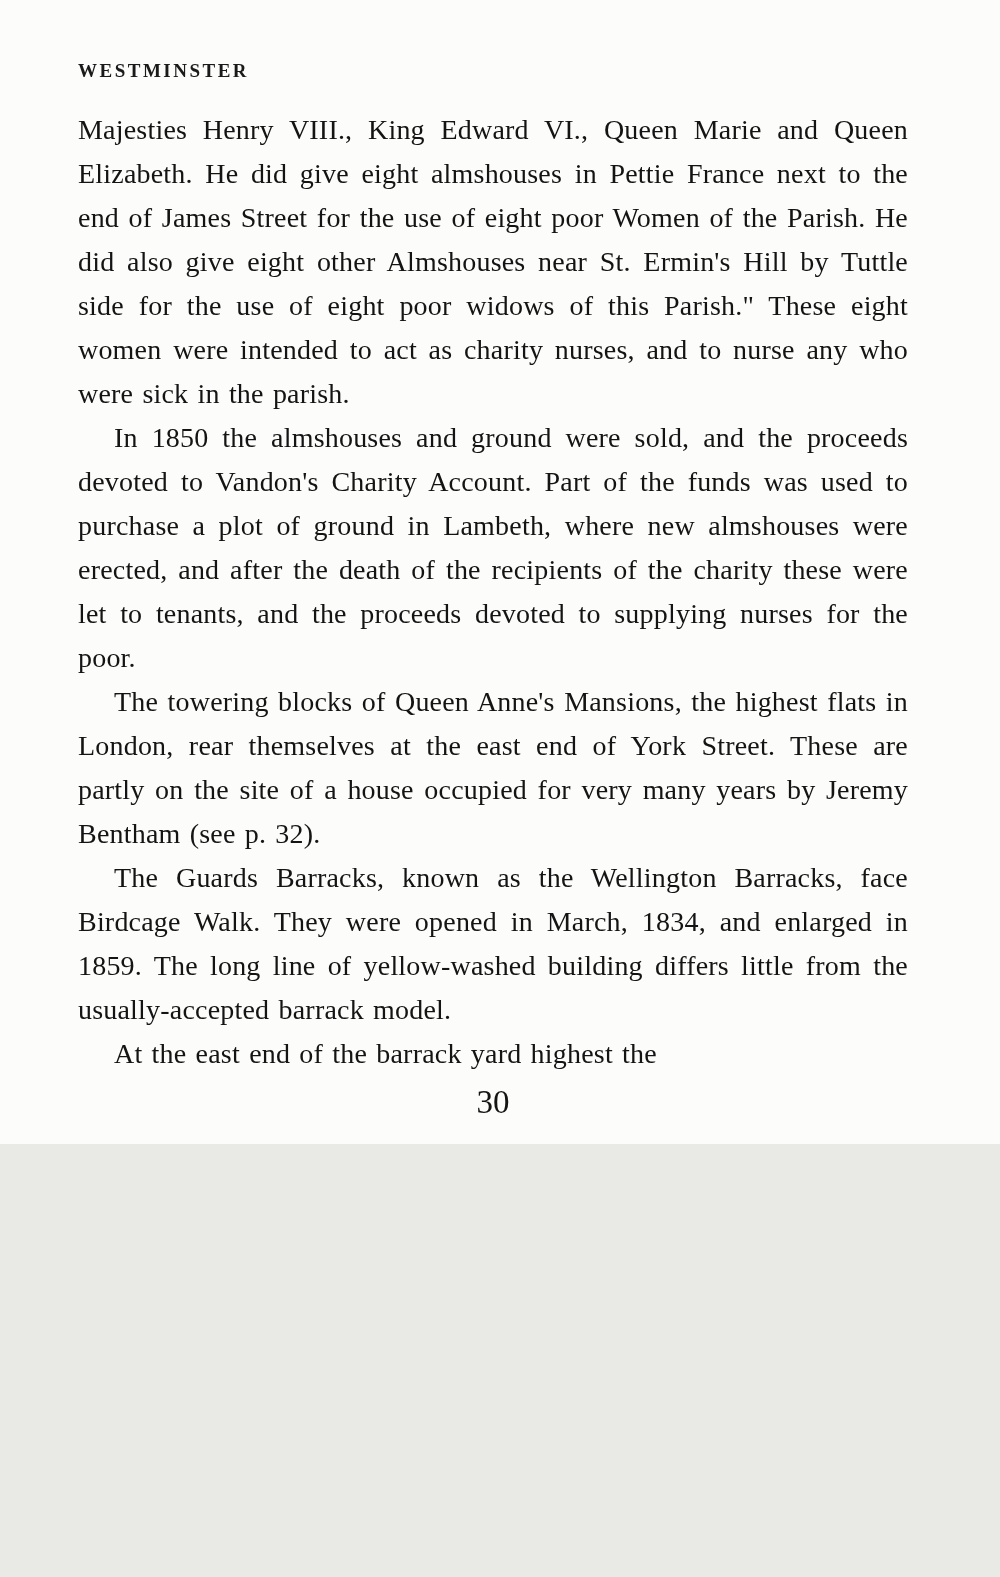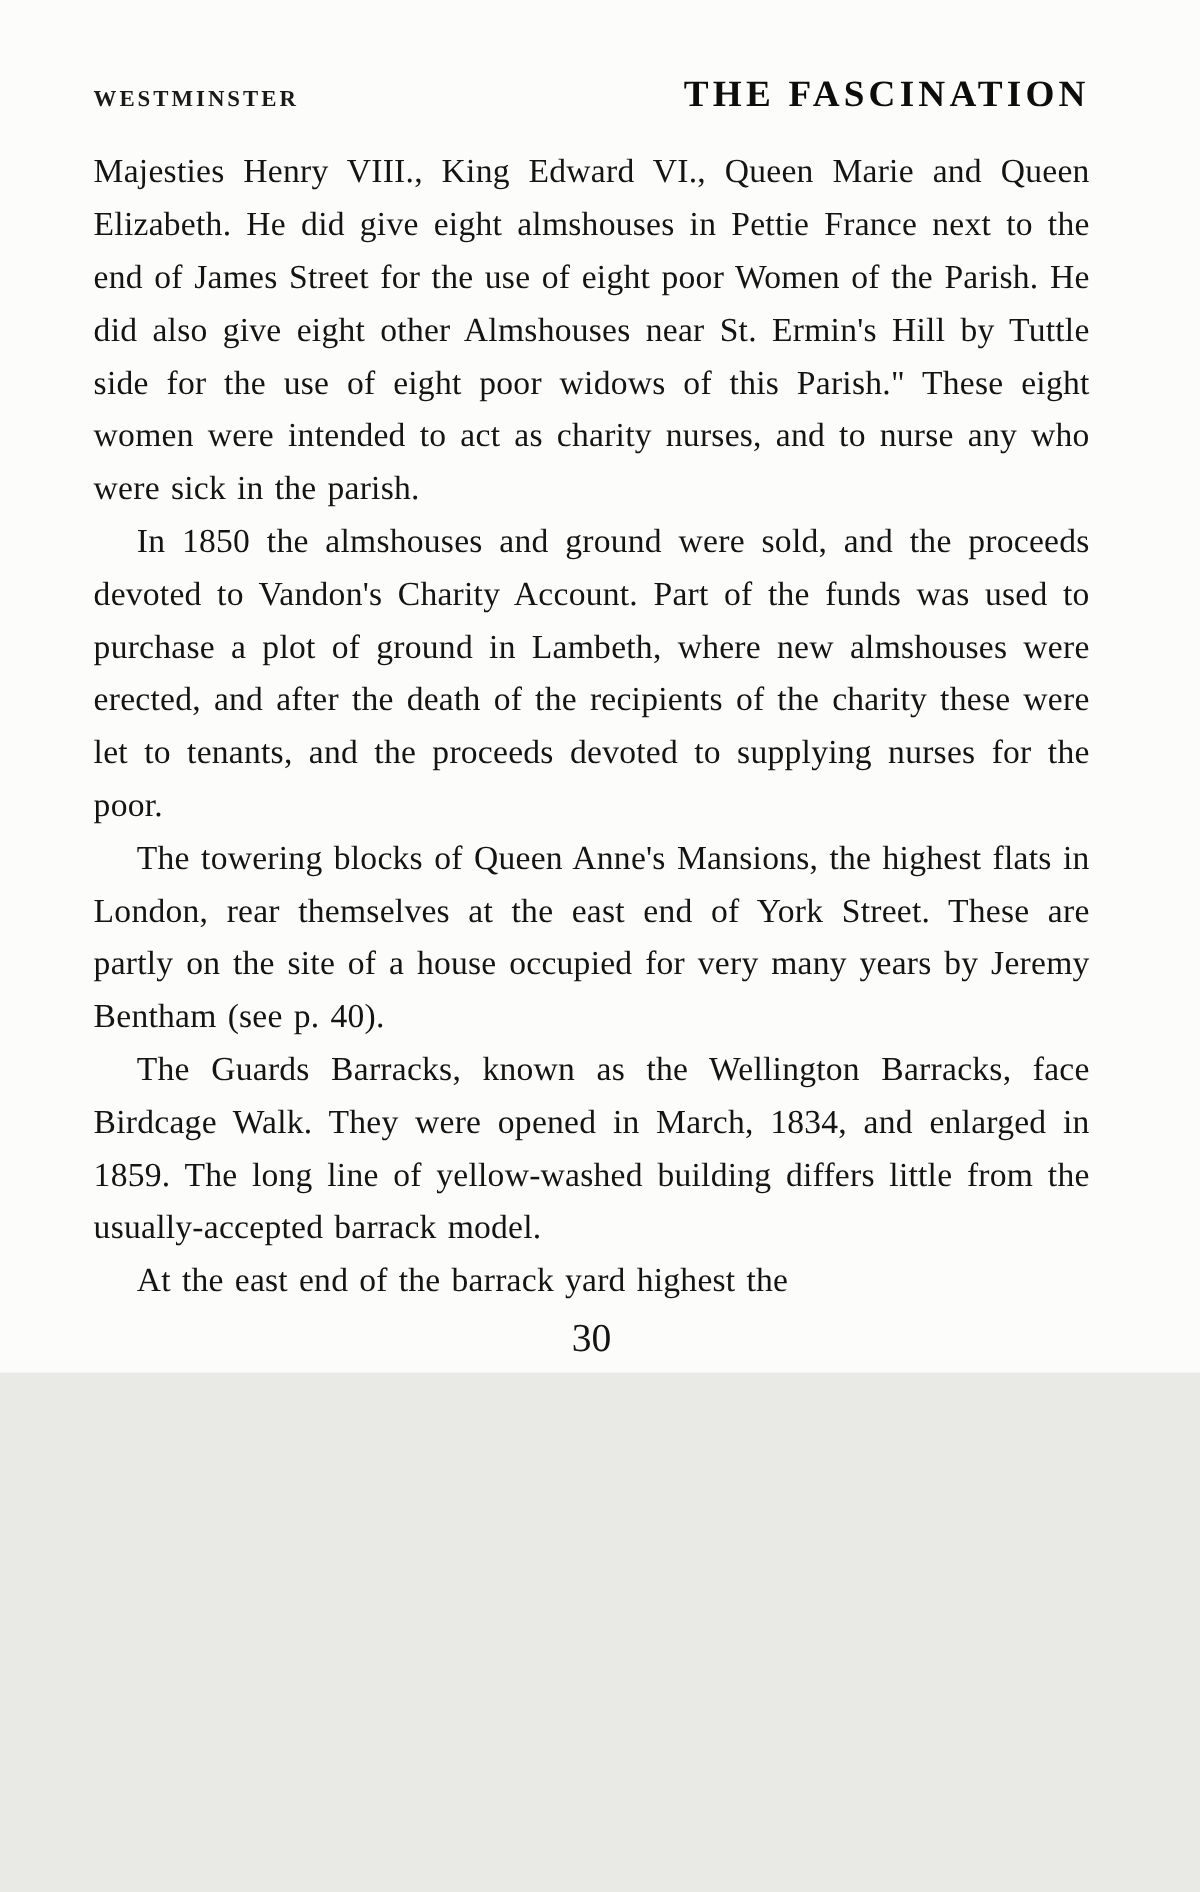--- a/index.html
+++ b/index.html
@@ -60,27 +60,26 @@
     color: #141414;
   }
 </style>
 </head>
 <body>
 
 <div class="page">
 
   <header class="running-head">
     <span class="head-left">WESTMINSTER</span>
-    <span class="head-right">THE FASCINATION</span>
   </header>
 
   <main class="body-text">
     <p class="para no-indent">Majesties Henry VIII., King Edward VI., Queen Marie and Queen Elizabeth.  He did give eight almshouses in Pettie France next to the end of James Street for the use of eight poor Women of the Parish.  He did also give eight other Almshouses near St. Ermin's Hill by Tuttle side for the use of eight poor widows of this Parish."  These eight women were intended to act as charity nurses, and to nurse any who were sick in the parish.</p>
     <p class="para">In 1850 the almshouses and ground were sold, and the proceeds devoted to Vandon's Charity Account.  Part of the funds was used to purchase a plot of ground in Lambeth, where new almshouses were erected, and after the death of the recipients of the charity these were let to tenants, and the proceeds devoted to supplying nurses for the poor.</p>
-    <p class="para">The towering blocks of Queen Anne's Mansions, the highest flats in London, rear themselves at the east end of York Street.  These are partly on the site of a house occupied for very many years by Jeremy Bentham (see p. 40).</p>
+    <p class="para">The towering blocks of Queen Anne's Mansions, the highest flats in London, rear themselves at the east end of York Street.  These are partly on the site of a house occupied for very many years by Jeremy Bentham (see p. 32).</p>
     <p class="para">The Guards Barracks, known as the Wellington Barracks, face Birdcage Walk.  They were opened in March, 1834, and enlarged in 1859.  The long line of yellow-washed building differs little from the usually-accepted barrack model.</p>
     <p class="para">At the east end of the barrack yard highest the</p>
   </main>
 
   <footer>
     <div class="page-number">30</div>
   </footer>
 
 </div>
 

